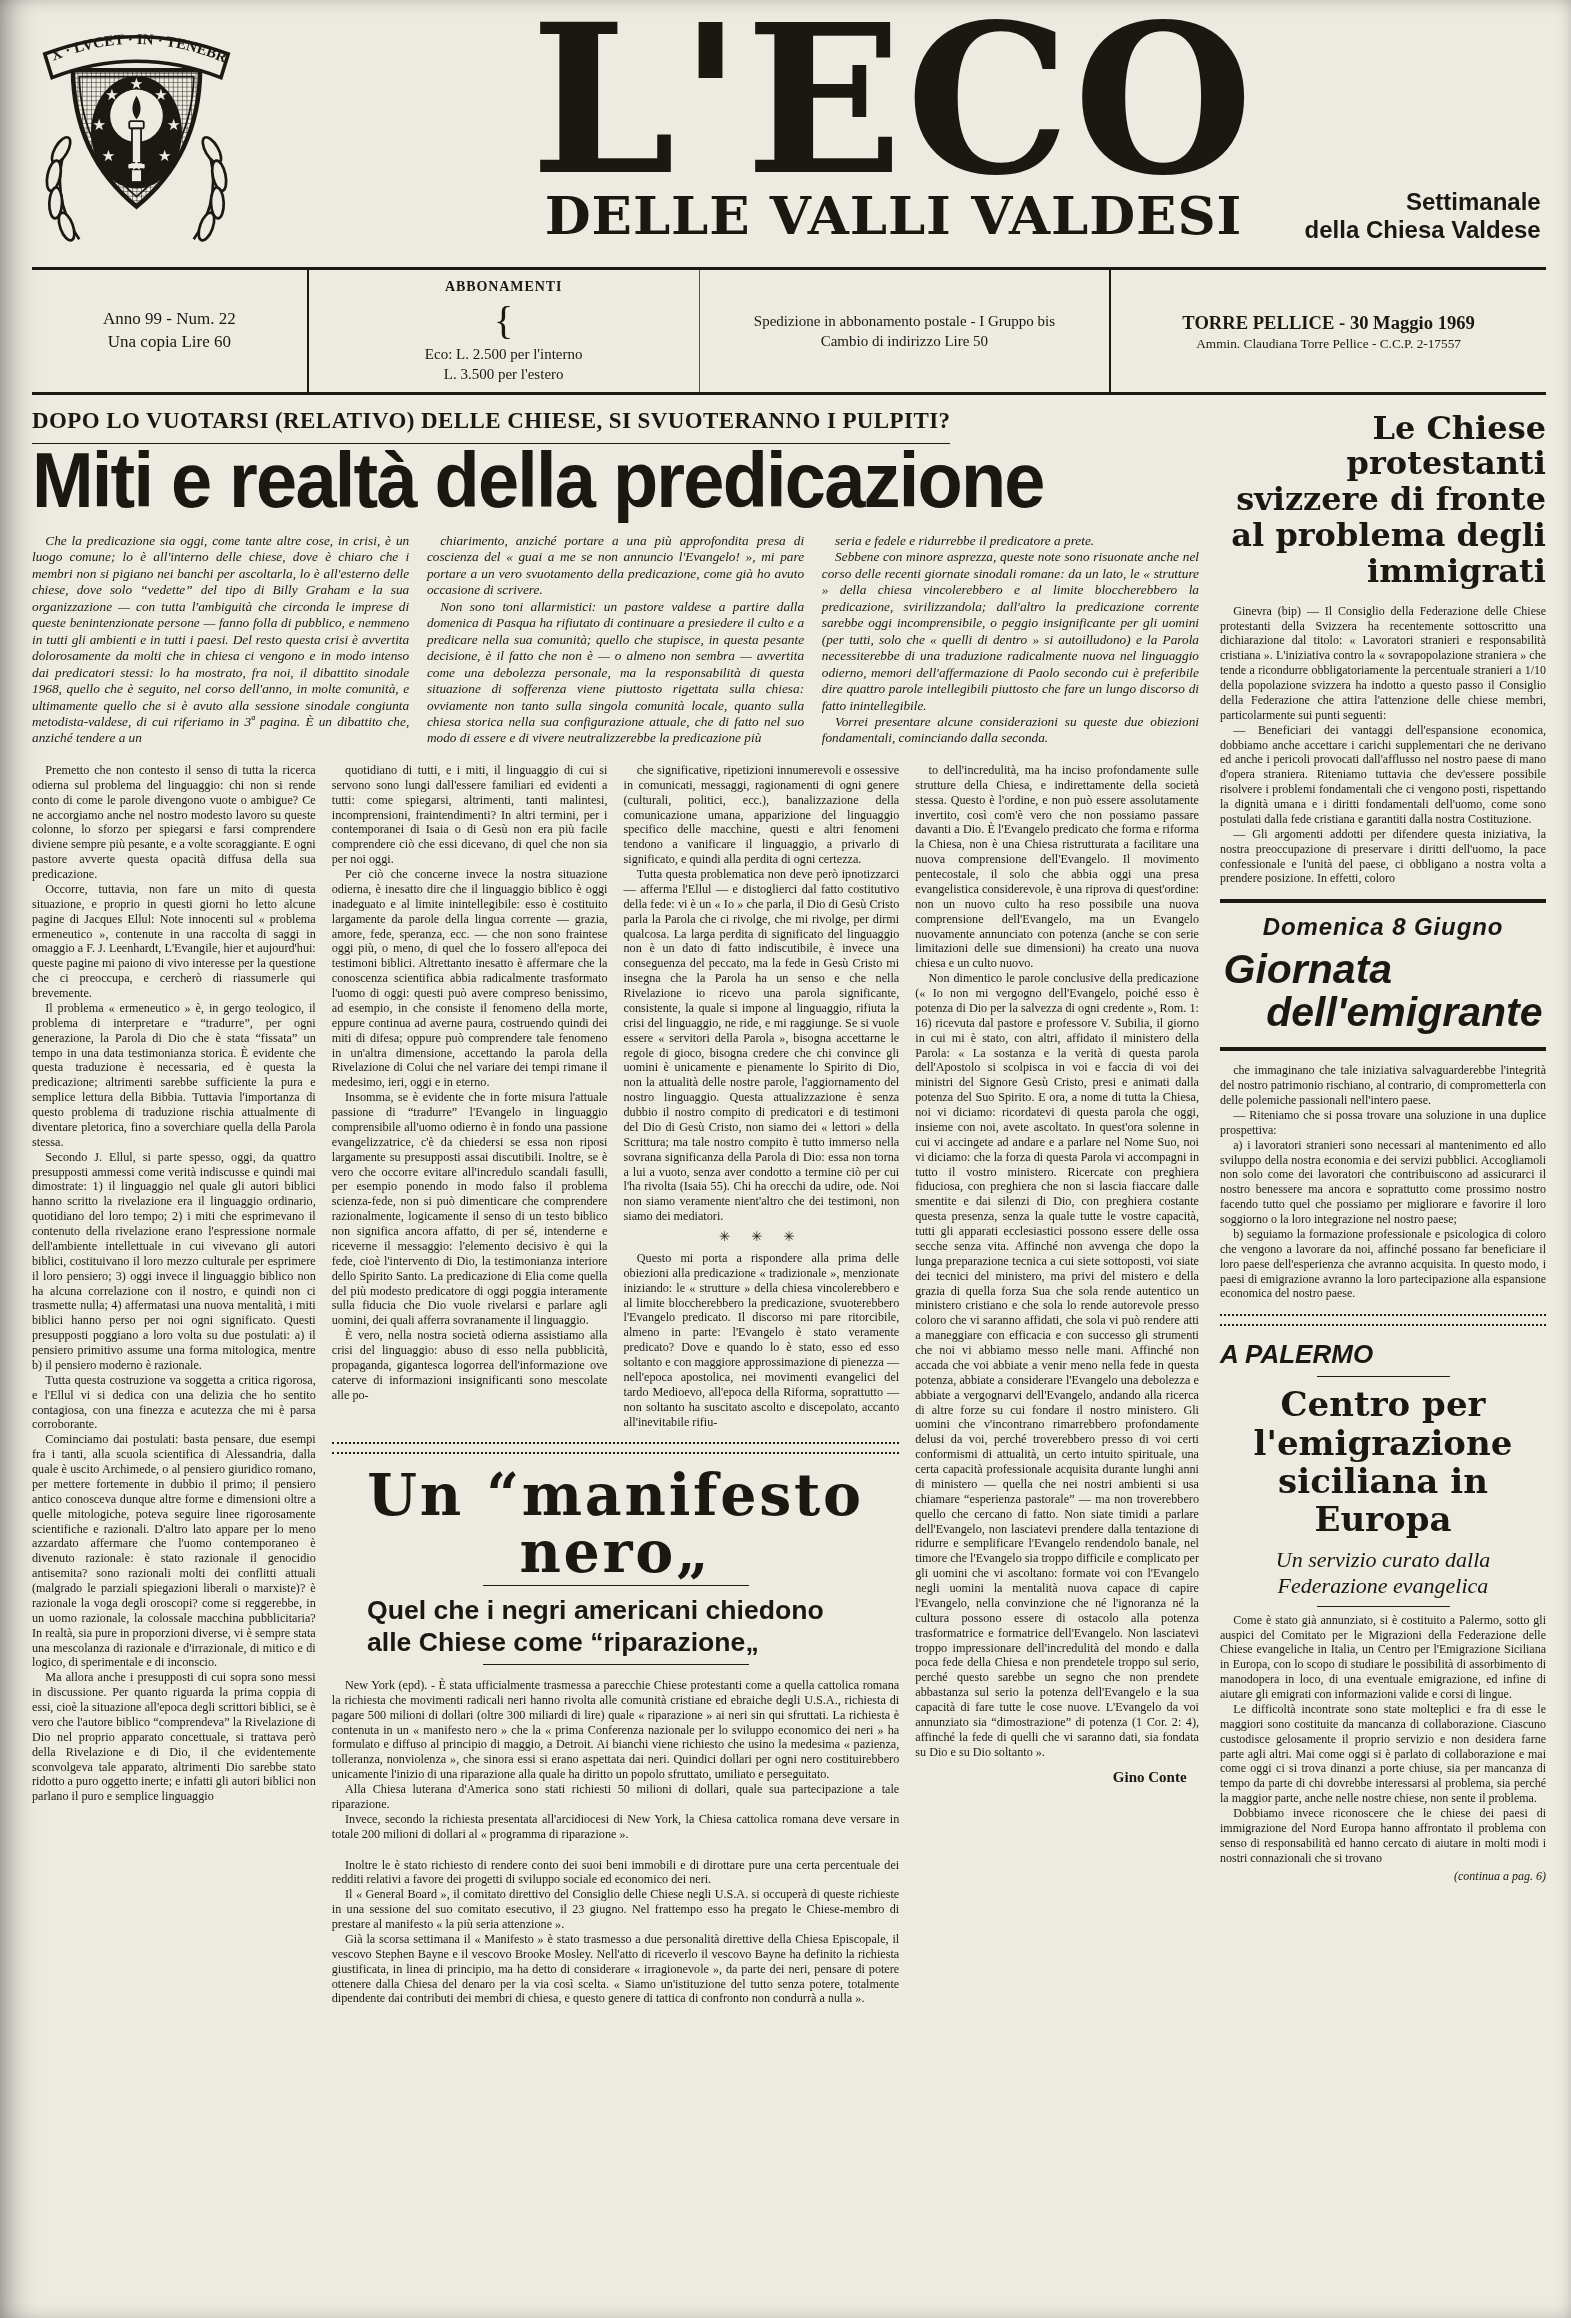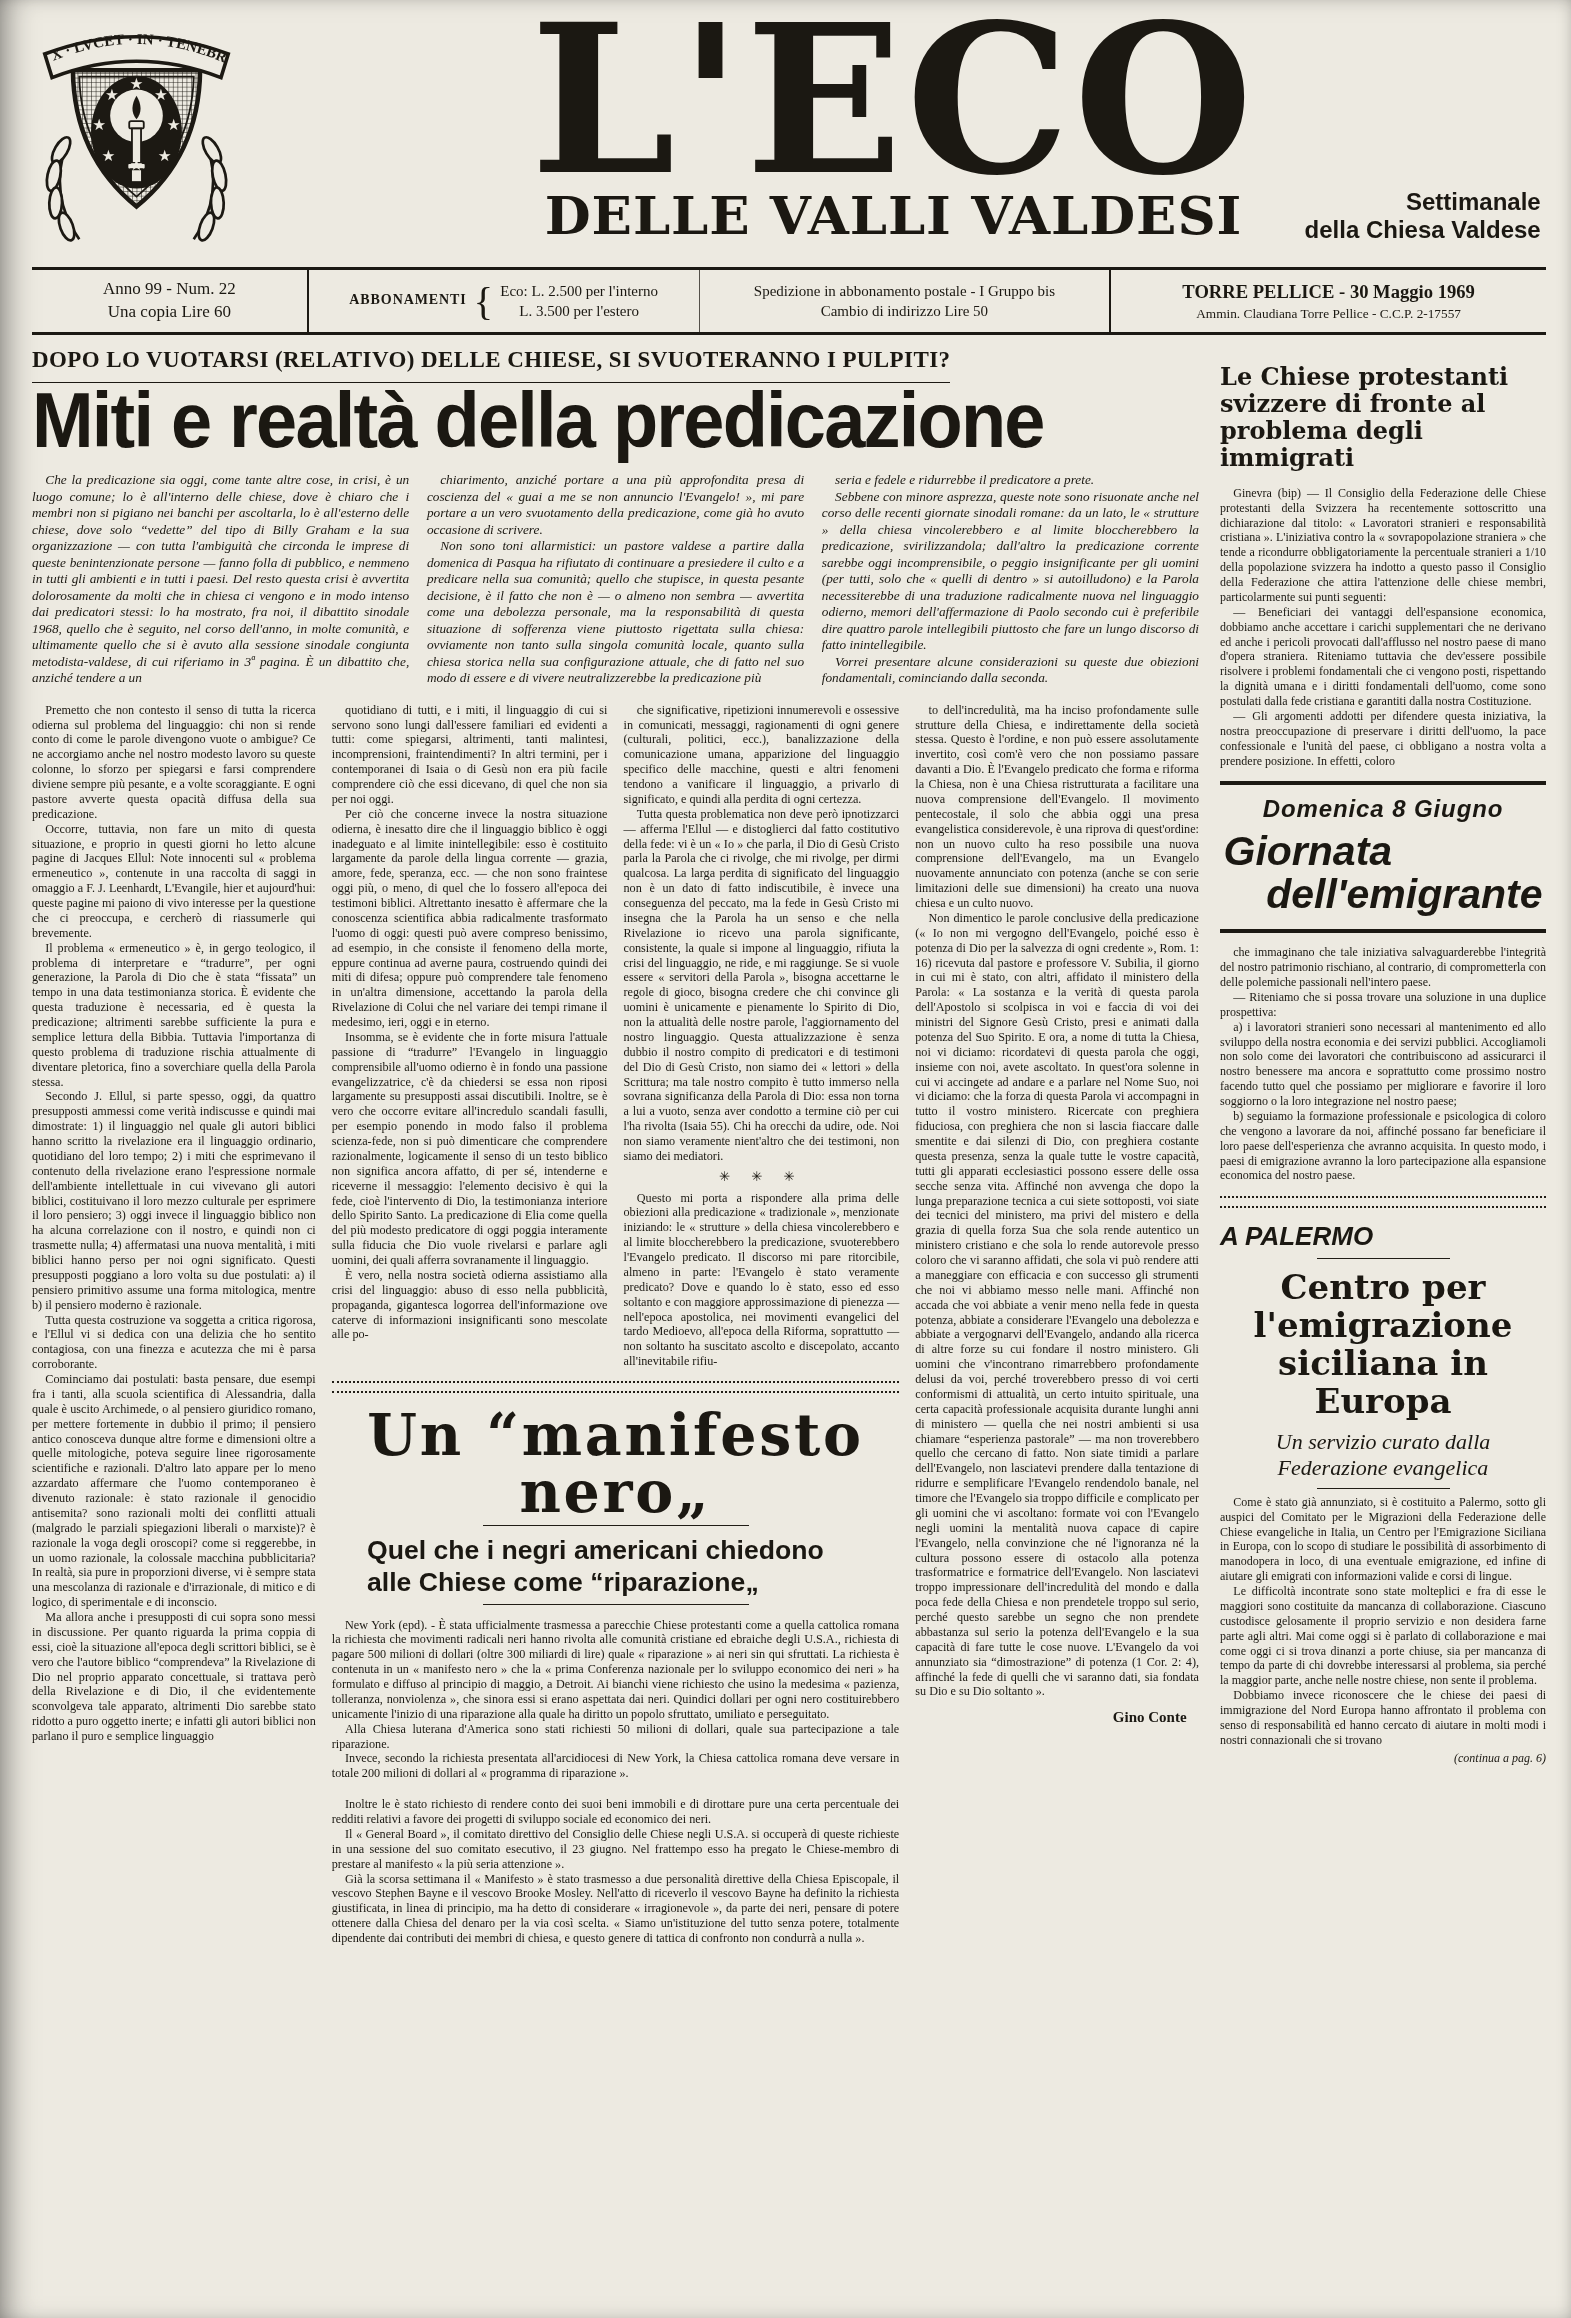--- a/index.html
+++ b/index.html
@@ -15,21 +15,21 @@
               letter-spacing:3.5px;white-space:nowrap;}
   .mast-sub{font-family:"DejaVu Serif",serif;font-weight:bold;font-size:53px;line-height:1.02;
             letter-spacing:0.9px;white-space:nowrap;margin-top:5.3px;}
   .tagline{position:absolute;right:5.3px;top:174px;text-align:right;
            font-family:"Liberation Sans",sans-serif;font-weight:bold;font-size:24px;line-height:1.15;}
   
   .infobar{display:flex;align-items:stretch;border-top:3.5px solid #1c1913;border-bottom:3.5px solid #1c1913;
            margin-top:11px;font-size:15px;line-height:1.35;text-align:center;}
   .ib{padding:8px 8.9px;display:flex;flex-direction:column;justify-content:center;}
   .ib-issue{flex:0 0 257px;border-right:2.7px solid #1c1913;font-size:17px;}
-  .ib-abb{flex:0 0 372px;display:flex;flex-direction:row;align-items:center;justify-content:center;gap:7px;
+  .ib-abb{flex:0 0 372px;display:flex;flex-direction:column;align-items:center;justify-content:center;gap:7px;
           border-right:0.9px solid #55514a;}
   .ib-abb-label{font-weight:bold;font-size:14px;letter-spacing:0.9px;}
   .ib-brace{font-size:41px;font-weight:normal;line-height:.8;}
   .ib-post{flex:1;border-right:2.7px solid #1c1913;}
   .ib-place{flex:0 0 417px;}
   .ib-strong{font-weight:bold;font-size:18.6px;}
   .ib-small{font-size:13.3px;}
   
   .content{display:flex;gap:21px;margin-top:12.4px;}
   .main-left{flex:0 0 1167px;}
@@ -52,22 +52,22 @@
   .hatch-rule{height:8px;border-top:2.7px dotted #211d16;border-bottom:2.7px dotted #211d16;margin:12.4px 0 8.9px;}
   .mani-head{font-family:"DejaVu Serif",serif;font-weight:bold;font-size:57px;text-align:center;
              letter-spacing:2.7px;line-height:1;margin:12.4px 0 5.3px;}
   .short-rule{width:266px;border-top:1.8px solid #211d16;margin:5.3px auto;}
   .mani-sub{font-family:"Liberation Sans",sans-serif;font-weight:bold;font-size:26.6px;line-height:1.2;
             max-width:497px;margin:8.9px auto 5.3px;text-align:left;}
   .mani-cols{display:flex;gap:16px;margin-top:12.4px;flex-direction:column;}
   .mani-cols .bcol p:first-child{text-indent:13.3px;}
   
   .sidebar{font-size:12px;line-height:1.24;text-align:justify;}
-  .sb-head{font-family:"DejaVu Serif",serif;font-weight:bold;font-size:24px;line-height:1.12;
-           text-align:left;margin:17px 0 14px;}
+  .sb-head{font-family:"DejaVu Serif",serif;font-weight:bold;font-size:32px;line-height:1.12;
+           text-align:right;margin:3px 0 14px;}
   .event-box{border-top:4.4px solid #1c1913;border-bottom:4.4px solid #1c1913;margin:12.4px 0;
              padding:8.9px 3.5px 12.4px;font-family:"Liberation Sans",sans-serif;font-style:italic;font-weight:bold;}
   .event-kicker{font-size:24px;text-align:center;letter-spacing:0.9px;}
   .event-l1{display:block;font-size:41px;line-height:1.05;margin-top:7px;}
   .event-l2{display:block;font-size:41px;line-height:1.05;text-align:right;}
   .pal-kicker{font-family:"Liberation Sans",sans-serif;font-style:italic;font-weight:bold;
               font-size:26px;margin-top:12.4px;}
   .pal-rule{width:133px;border-top:1.8px solid #211d16;margin:5.3px auto;}
   .pal-head{font-family:"DejaVu Serif",serif;font-weight:bold;font-size:34px;line-height:1.12;
             text-align:center;margin:8.9px 0;}

